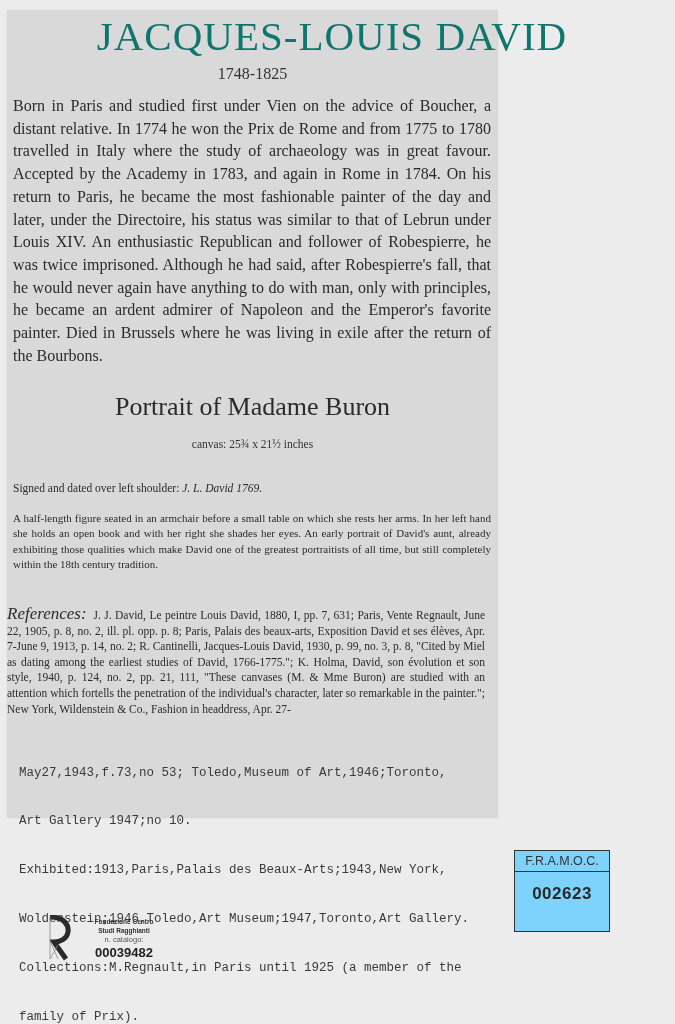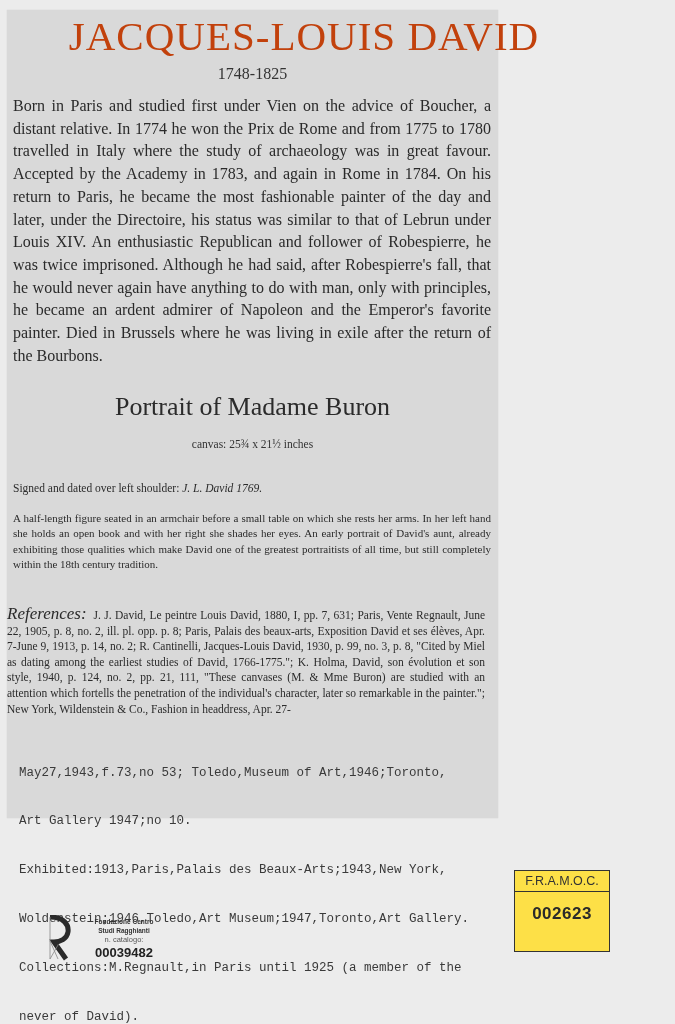--- a/index.html
+++ b/index.html
@@ -9,22 +9,23 @@
     font-family:"Liberation Serif","DejaVu Serif",serif;
     color:#2a2a2a;
   }
   .card {
     position:absolute; left:7px; top:10px; width:491px; height:808px;
     background:#d9d9d9;
     box-shadow:0 0 1px rgba(0,0,0,0.15);
   }
   .title {
     position:absolute; left:0; width:594px; top:4px;
-    text-align:center; font-size:41px; letter-spacing:1px; color:#c2410c;
+    text-align:center; font-size:41px; letter-spacing:1px; color:#0f766e;
     line-height:44px;
+    padding-left:28px;
   }
   .dates {
     position:absolute; left:0; width:491px; top:55px;
     text-align:center; font-size:16px; color:#333;
   }
   .bio {
     position:absolute; left:6px; width:478px; top:85px;
     font-size:16px; line-height:22.7px; text-align:justify; color:#2a2a2a;
   }
   .ptitle {
@@ -48,21 +49,21 @@
     font-size:11.5px; line-height:15.6px; text-align:justify; color:#2b2b2b;
   }
   .refs .lbl { font-size:17px; font-style:italic; }
   .typed {
     position:absolute; left:12px; width:484px; top:722px;
     font-family:"Liberation Mono","DejaVu Sans Mono",monospace;
     font-size:12.5px; line-height:16.3px; color:#3a3a3a; white-space:pre-wrap;
   }
   .stamp {
     position:absolute; left:514px; top:850px; width:94px; height:80px;
-    border:1.5px solid #333; background:#fde047;margin-top:20px;
+    border:1.5px solid #333; background:#7dd3fc;
   }
   .stamp .head {
     height:20px; border-bottom:1.5px solid #333;
     font-family:"Liberation Sans","DejaVu Sans",sans-serif;
     font-size:12.5px; text-align:center; line-height:20px; color:#333;
   }
   .stamp .num {
     text-align:center; font-family:Liberation Sans, sans-serif;
     font-size:17px; font-weight:bold; margin-top:12px; color:#2a2a2a; letter-spacing:0.5px;
   }
@@ -91,21 +92,21 @@
   <div class="refs">
     <span class="lbl">References:</span>&nbsp;
     <span>J. J. David, Le peintre Louis David, 1880, I, pp. 7, 631;     Paris, Vente Regnault, June 22, 1905, p. 8, no. 2, ill. pl. opp. p. 8;     Paris, Palais des beaux-arts, Exposition David et ses élèves, Apr. 7-June 9, 1913, p. 14, no. 2;     R. Cantinelli, Jacques-Louis David, 1930, p. 99, no. 3, p. 8, "Cited by Miel as dating among the earliest studies of David, 1766-1775.";     K. Holma, David, son évolution et son style, 1940, p. 124, no. 2, pp. 21, 111, "These canvases (M. &amp; Mme Buron) are studied with an attention which fortells the penetration of the individual's character, later so remarkable in the painter.";     New York, Wildenstein &amp; Co., Fashion in headdress, Apr. 27-</span>
   </div>
   <div class="typed">
     <div>May27,1943,f.73,no 53; Toledo,Museum of Art,1946;Toronto,</div>
     <div>Art Gallery 1947;no 10.</div>
     <div>Exhibited:1913,Paris,Palais des Beaux-Arts;1943,New York,</div>
     <div>Woldenstein;1946,Toledo,Art Museum;1947,Toronto,Art Gallery.</div>
     <div>Collections:M.Regnault,in Paris until 1925 (a member of the</div>
-    <div>never of David).</div>
+    <div>family of Prix).</div>
   </div>
 </div>
 
 <div class="stamp">
   <div class="head">F.R.A.M.O.C.</div>
   <div class="num">002623</div>
 </div>
 
 <svg class="logo" viewBox="0 0 26 46">
   <path d="M4 2 C18 2 23 10 22 17 C21 24 14 27 8 27 L20 44" fill="none" stroke="#2a2a2a" stroke-width="5" stroke-linecap="butt"></path>

